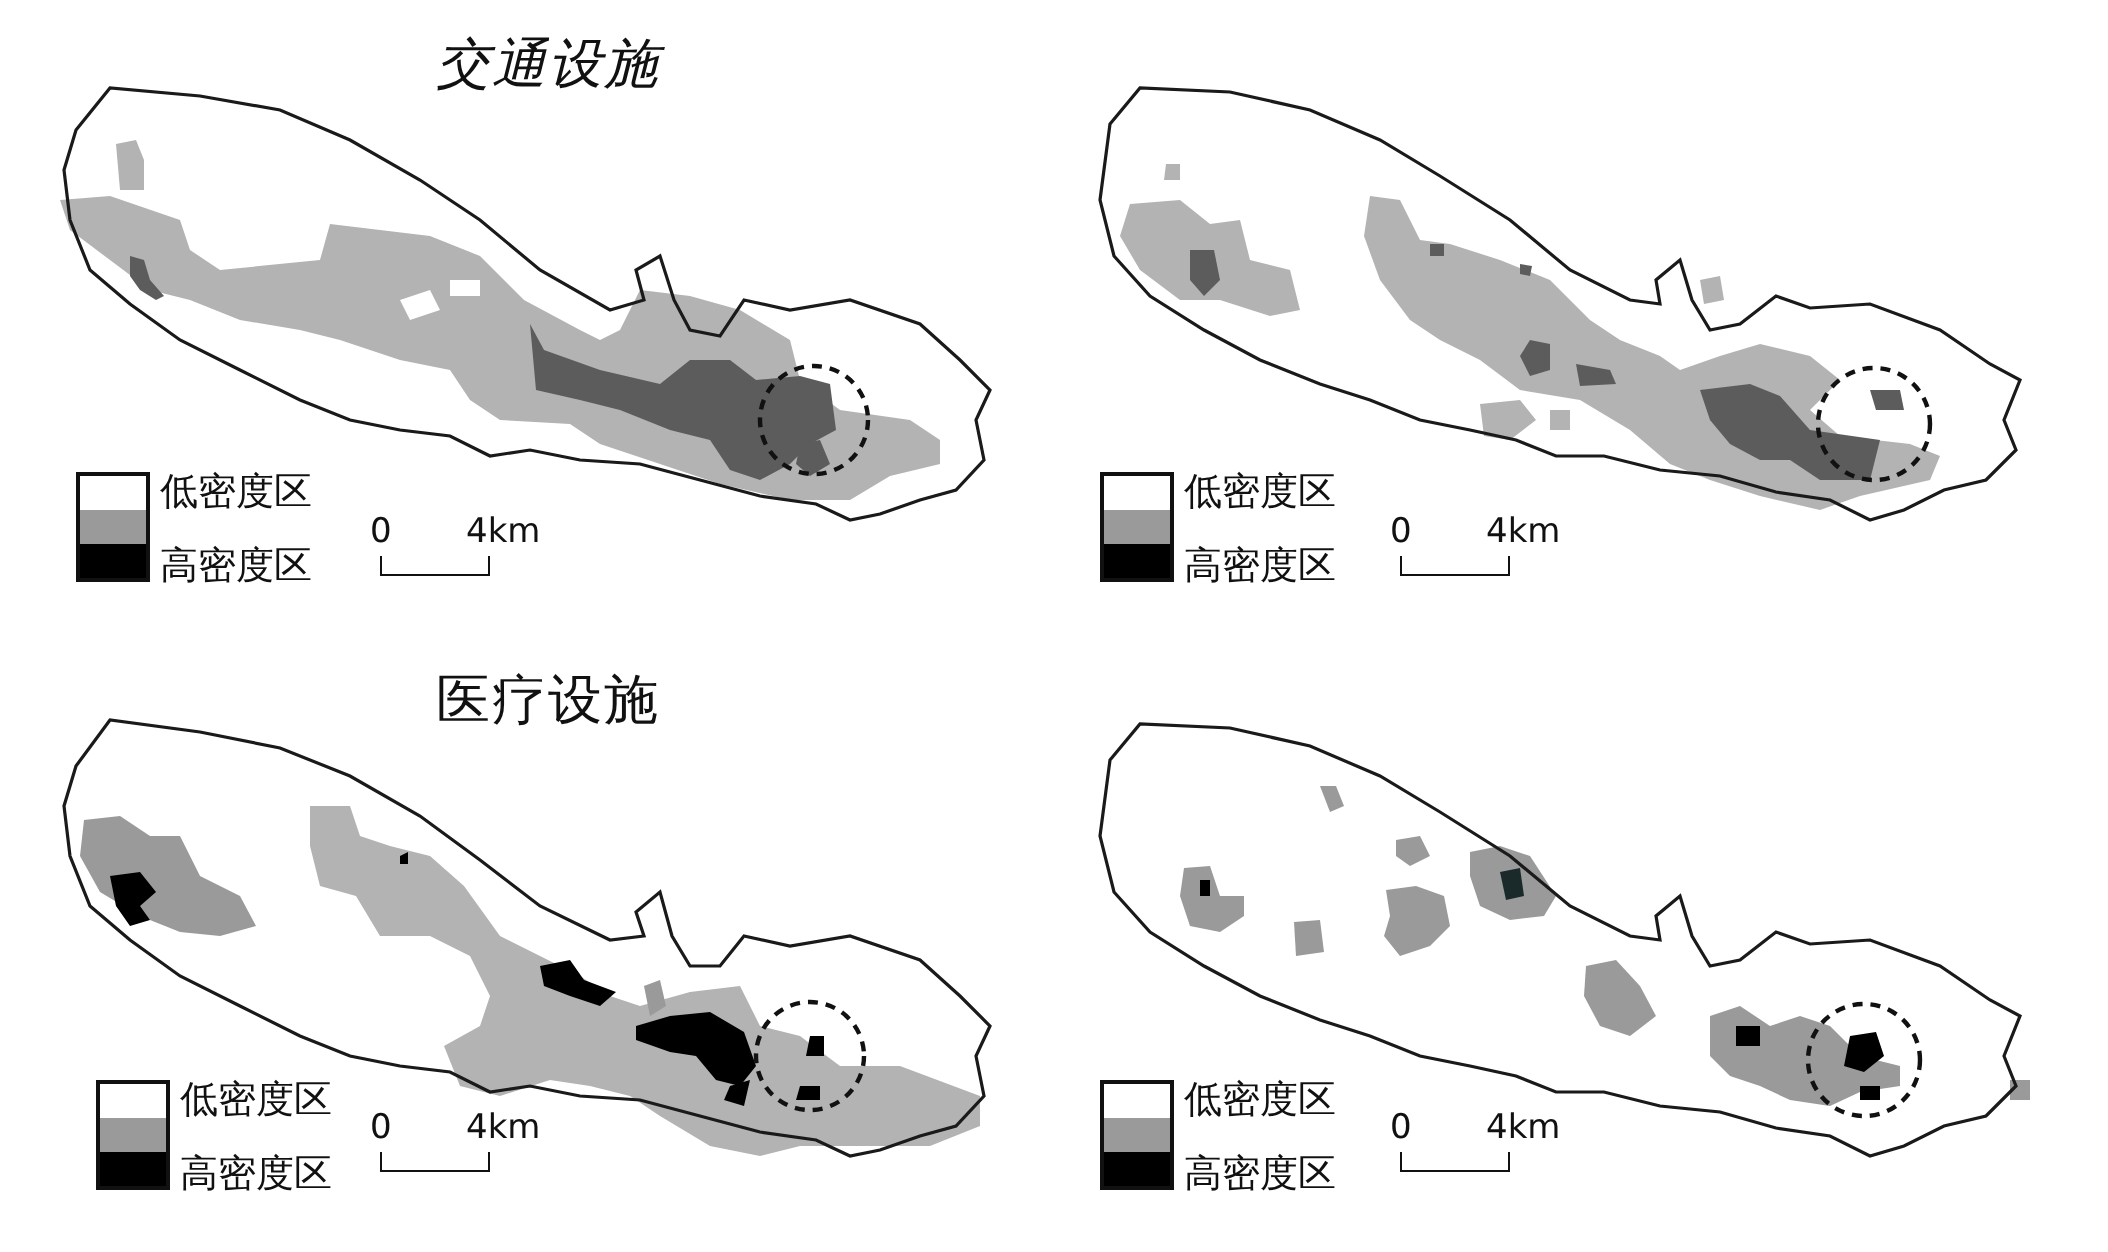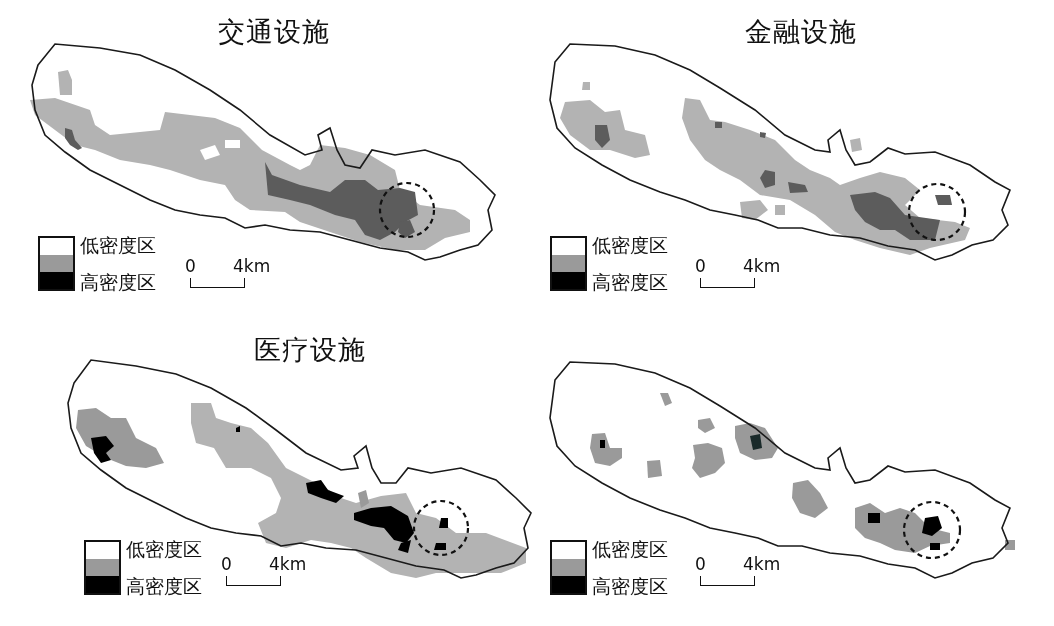--- a/index.html
+++ b/index.html
@@ -15,21 +15,21 @@
   .legend .lbl { position: absolute; font-size: 19px; color: #111; white-space: nowrap; }
   .scale { position: absolute; }
   .scale .num { position: absolute; font-size: 17px; color: #111; white-space: nowrap; }
   .scale .bar { position: absolute; border-left: 1.5px solid #111; border-right: 1.5px solid #111;
                 border-bottom: 1.5px solid #111; height: 9px; }
 </style>
 </head>
 <body>
 
 <div class="panel" style="left:0;top:0;">
-  <div class="title" style="left:218px;top:14px;">交通设施</div>
+  <div class="title" style="left:218px;top:14px;font-style:italic;">交通设施</div>
   <svg width="510" height="300">
 
     <path d="M30,100 L55,98 L90,110 L95,125 L110,135 L160,130 L165,112 L215,118 L240,128 L262,150 L290,165 L300,170 L310,165 L320,145 L345,148 L370,155 L395,170 L400,190 L420,205 L455,210 L470,220 L470,232 L445,238 L425,250 L395,250 L360,242 L330,232 L300,222 L285,212 L250,210 L235,200 L225,185 L200,180 L170,170 L150,165 L120,160 L95,150 L75,145 L55,130 L35,115 Z" fill="#b3b3b3"></path>
     <path d="M58,72 L68,70 L72,80 L72,95 L60,95 Z" fill="#b3b3b3"></path>
     <path d="M128,120 L138,120 L140,130 L128,132 Z" fill="#ffffff"></path>
     <path d="M200,150 L215,145 L220,155 L205,160 Z" fill="#ffffff"></path>
     <path d="M225,140 L240,140 L240,148 L225,148 Z" fill="#ffffff"></path>
 
     <path d="M265,162 L272,175 L300,185 L330,192 L345,180 L365,180 L378,190 L400,188 L415,192 L418,215 L405,222 L395,232 L380,240 L365,235 L355,220 L335,215 L310,205 L290,200 L268,195 Z" fill="#5c5c5c"></path>
     <path d="M400,222 L410,220 L415,232 L405,238 L398,232 Z" fill="#5c5c5c"></path>
@@ -49,21 +49,20 @@
     <div class="lbl" style="left:42px;top:34px;">高密度区</div>
   </div>
   <div class="scale" style="left:188px;top:256px;">
     <div class="num" style="left:-3px;top:0;">0</div>
     <div class="num" style="left:45px;top:0;">4km</div>
     <div class="bar" style="left:2px;top:22px;width:53px;"></div>
   </div>
 </div>
 
 <div class="panel" style="left:510px;top:0;">
-  <div class="title" style="left:235px;top:14px;">金融设施</div>
   <svg width="544" height="300">
     <path d="M55,102 L80,100 L95,112 L110,110 L115,130 L135,135 L140,155 L125,158 L100,150 L80,150 L60,135 L50,118 Z" fill="#b3b3b3"></path>
     <path d="M73,82 L80,82 L80,90 L72,90 Z" fill="#b3b3b3"></path>
     <path d="M175,98 L190,100 L200,120 L215,122 L240,130 L265,140 L285,160 L300,170 L320,178 L330,185 L350,178 L370,172 L395,178 L410,190 L395,205 L410,218 L445,222 L460,228 L455,240 L420,248 L400,255 L370,248 L345,240 L325,232 L305,215 L280,200 L250,195 L230,180 L210,170 L195,160 L180,140 L172,118 Z" fill="#b3b3b3"></path>
     <path d="M230,202 L250,200 L258,210 L245,220 L232,218 Z" fill="#b3b3b3"></path>
     <path d="M265,205 L275,205 L275,215 L265,215 Z" fill="#b3b3b3"></path>
     <path d="M340,140 L350,138 L352,150 L342,152 Z" fill="#b3b3b3"></path>
 
     <path d="M85,125 L97,125 L100,140 L92,148 L85,140 Z" fill="#5c5c5c"></path>
     <path d="M255,170 L265,172 L265,185 L255,188 L250,178 Z" fill="#5c5c5c"></path>
@@ -85,21 +84,21 @@
     <div class="lbl" style="left:42px;top:-3px;">低密度区</div>
     <div class="lbl" style="left:42px;top:34px;">高密度区</div>
   </div>
   <div class="scale" style="left:188px;top:256px;">
     <div class="num" style="left:-3px;top:0;">0</div>
     <div class="num" style="left:45px;top:0;">4km</div>
     <div class="bar" style="left:2px;top:22px;width:53px;"></div>
   </div>
 </div>
 
-<div class="panel" style="left:0;top:318px;margin-left:36px;">
+<div class="panel" style="left:0;top:318px;">
   <div class="title" style="left:218px;top:14px;">医疗设施</div>
   <svg width="510" height="300">
     <path d="M42,92 L60,90 L75,100 L90,100 L100,120 L120,130 L128,145 L110,150 L90,148 L70,140 L50,128 L40,110 Z" fill="#9a9a9a"></path>
     <path d="M155,85 L175,85 L180,100 L195,105 L215,110 L232,125 L250,150 L270,160 L290,170 L305,180 L320,185 L345,178 L370,175 L380,195 L400,200 L420,215 L450,215 L490,230 L490,245 L465,255 L440,255 L400,255 L380,260 L355,255 L330,240 L315,230 L295,225 L275,222 L250,230 L230,225 L222,205 L240,195 L245,180 L235,160 L215,150 L190,150 L178,130 L160,125 L155,105 Z" fill="#b3b3b3"></path>
     <path d="M322,175 L330,172 L333,185 L325,190 Z" fill="#9a9a9a"></path>
 
     <path d="M55,120 L70,118 L78,128 L70,135 L75,142 L65,145 L58,135 Z" fill="#000"></path>
     <path d="M270,165 L285,162 L292,172 L308,178 L300,185 L285,180 L272,175 Z" fill="#000"></path>
     <path d="M318,195 L335,190 L355,188 L372,198 L378,215 L370,225 L358,222 L348,210 L335,208 L318,202 Z" fill="#000"></path>
     <path d="M365,225 L375,222 L372,235 L362,232 Z" fill="#000"></path>

